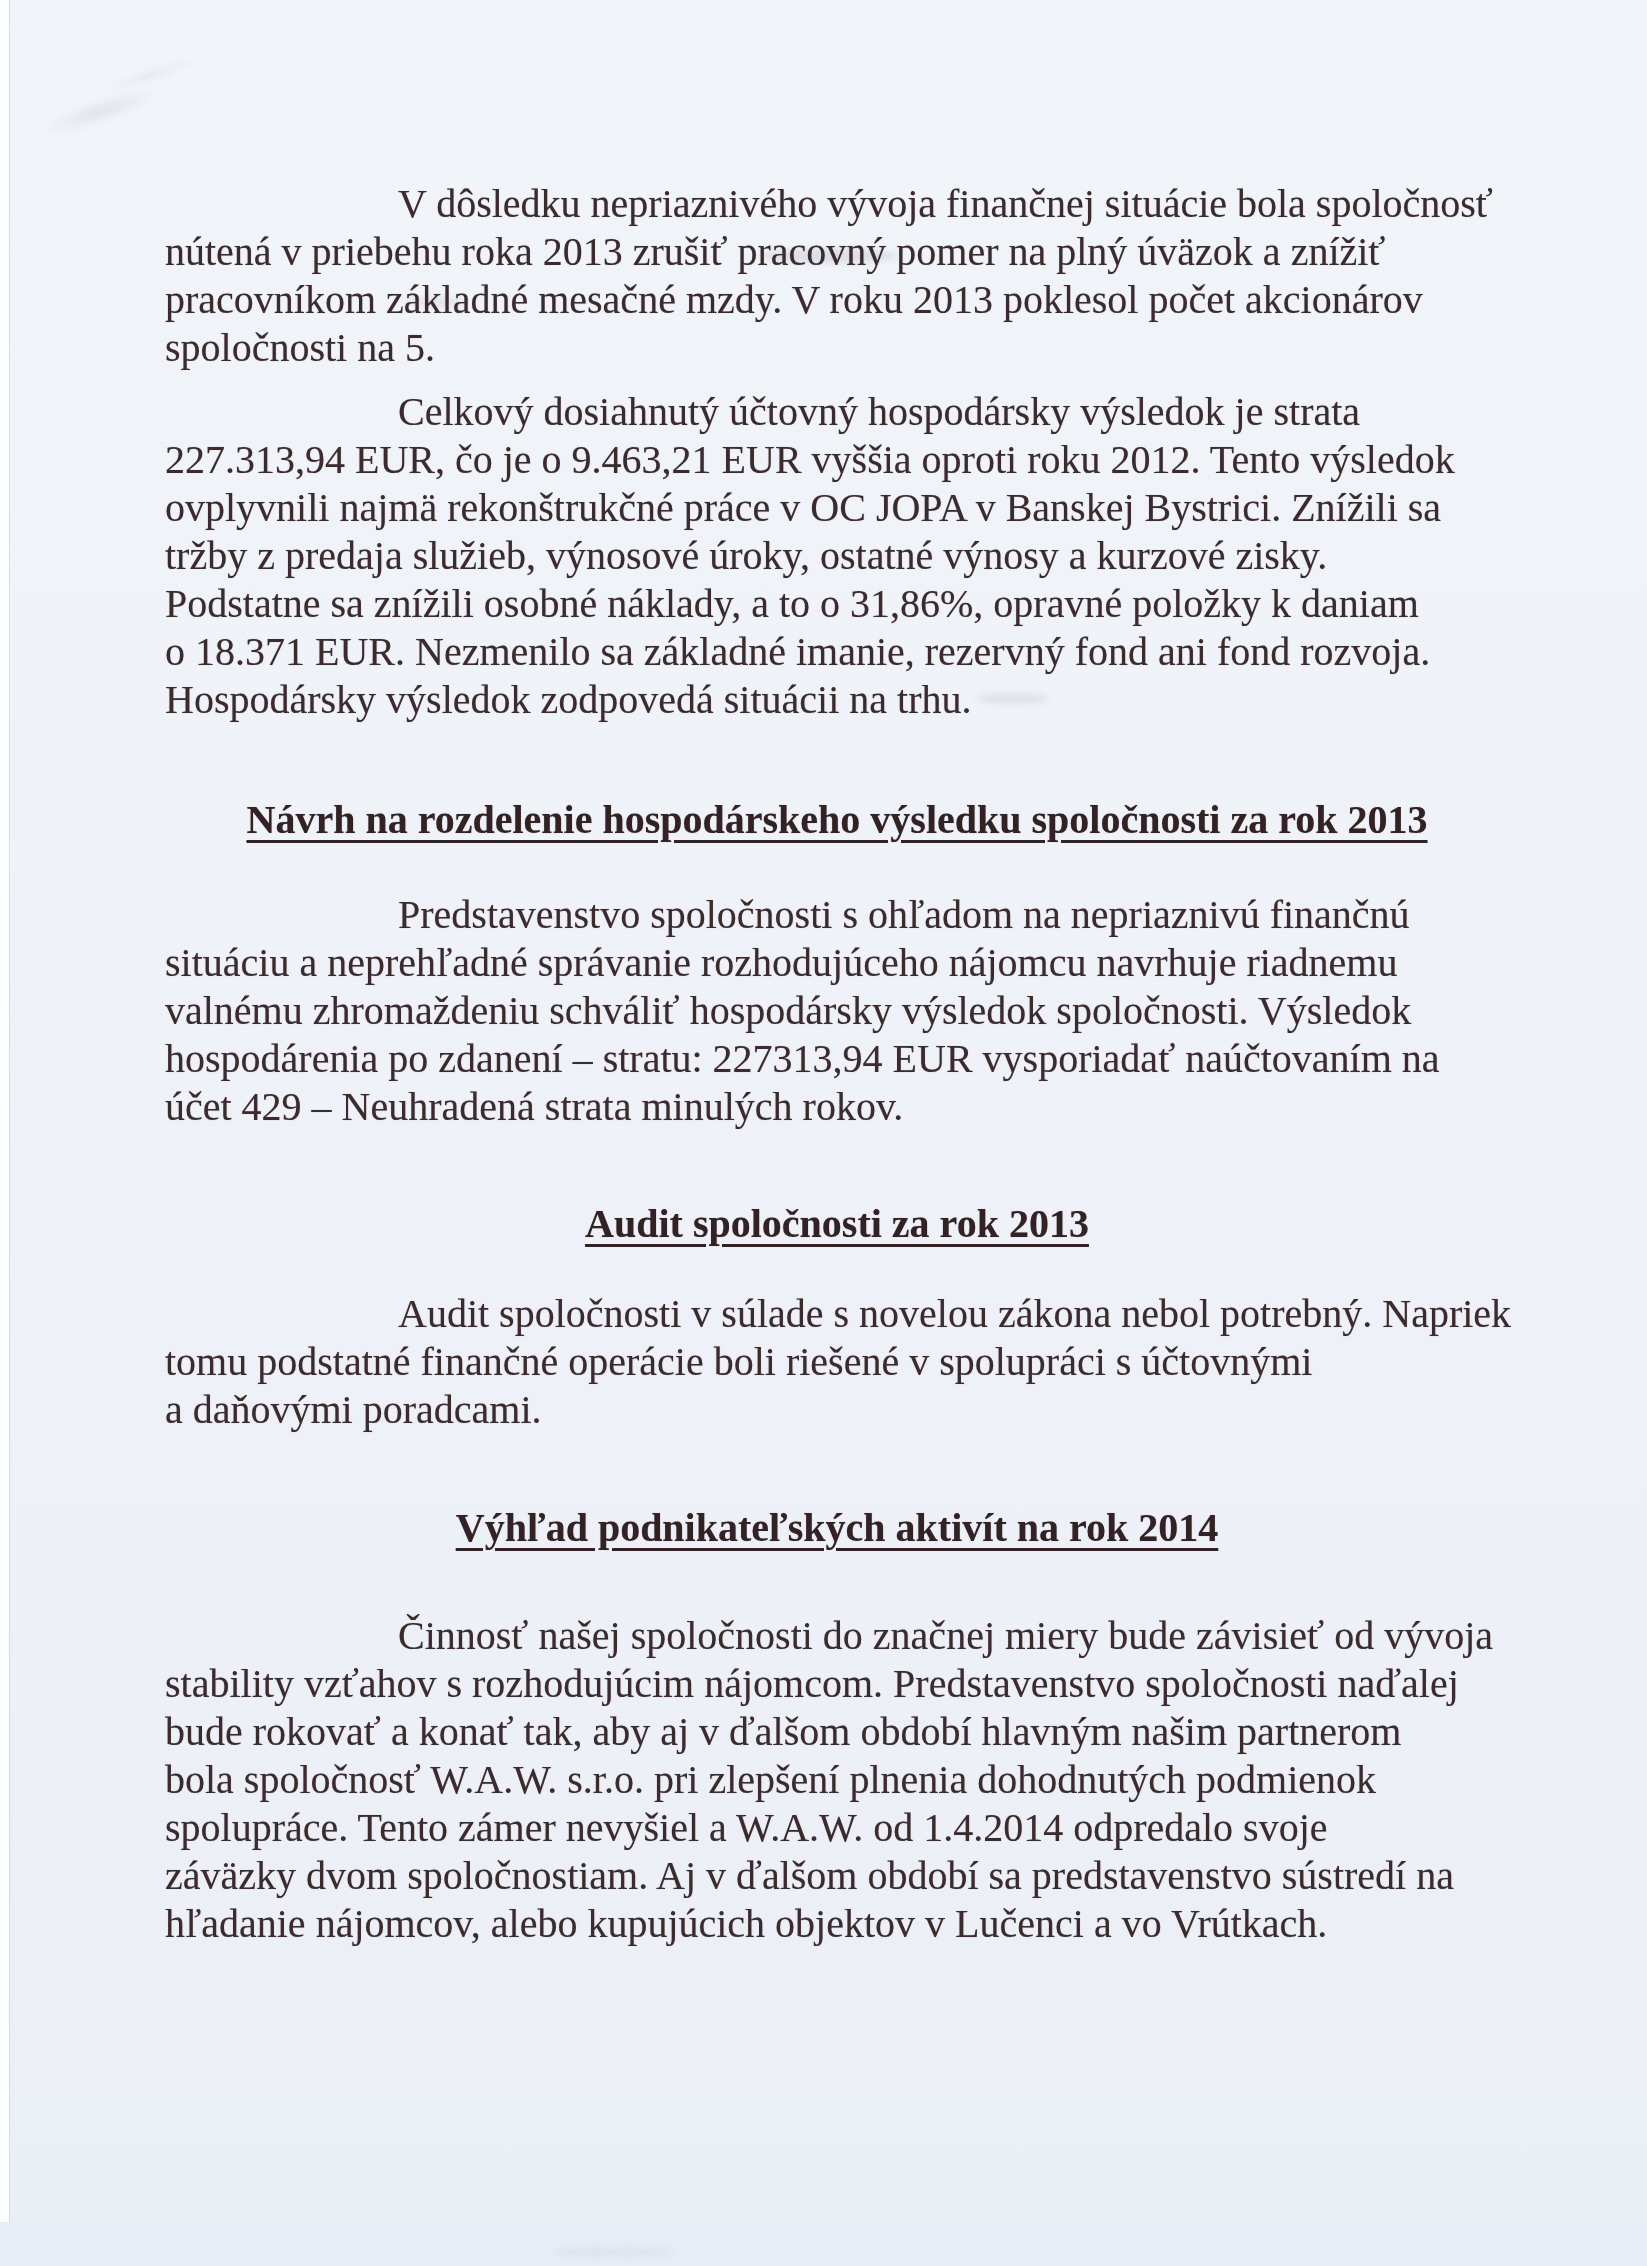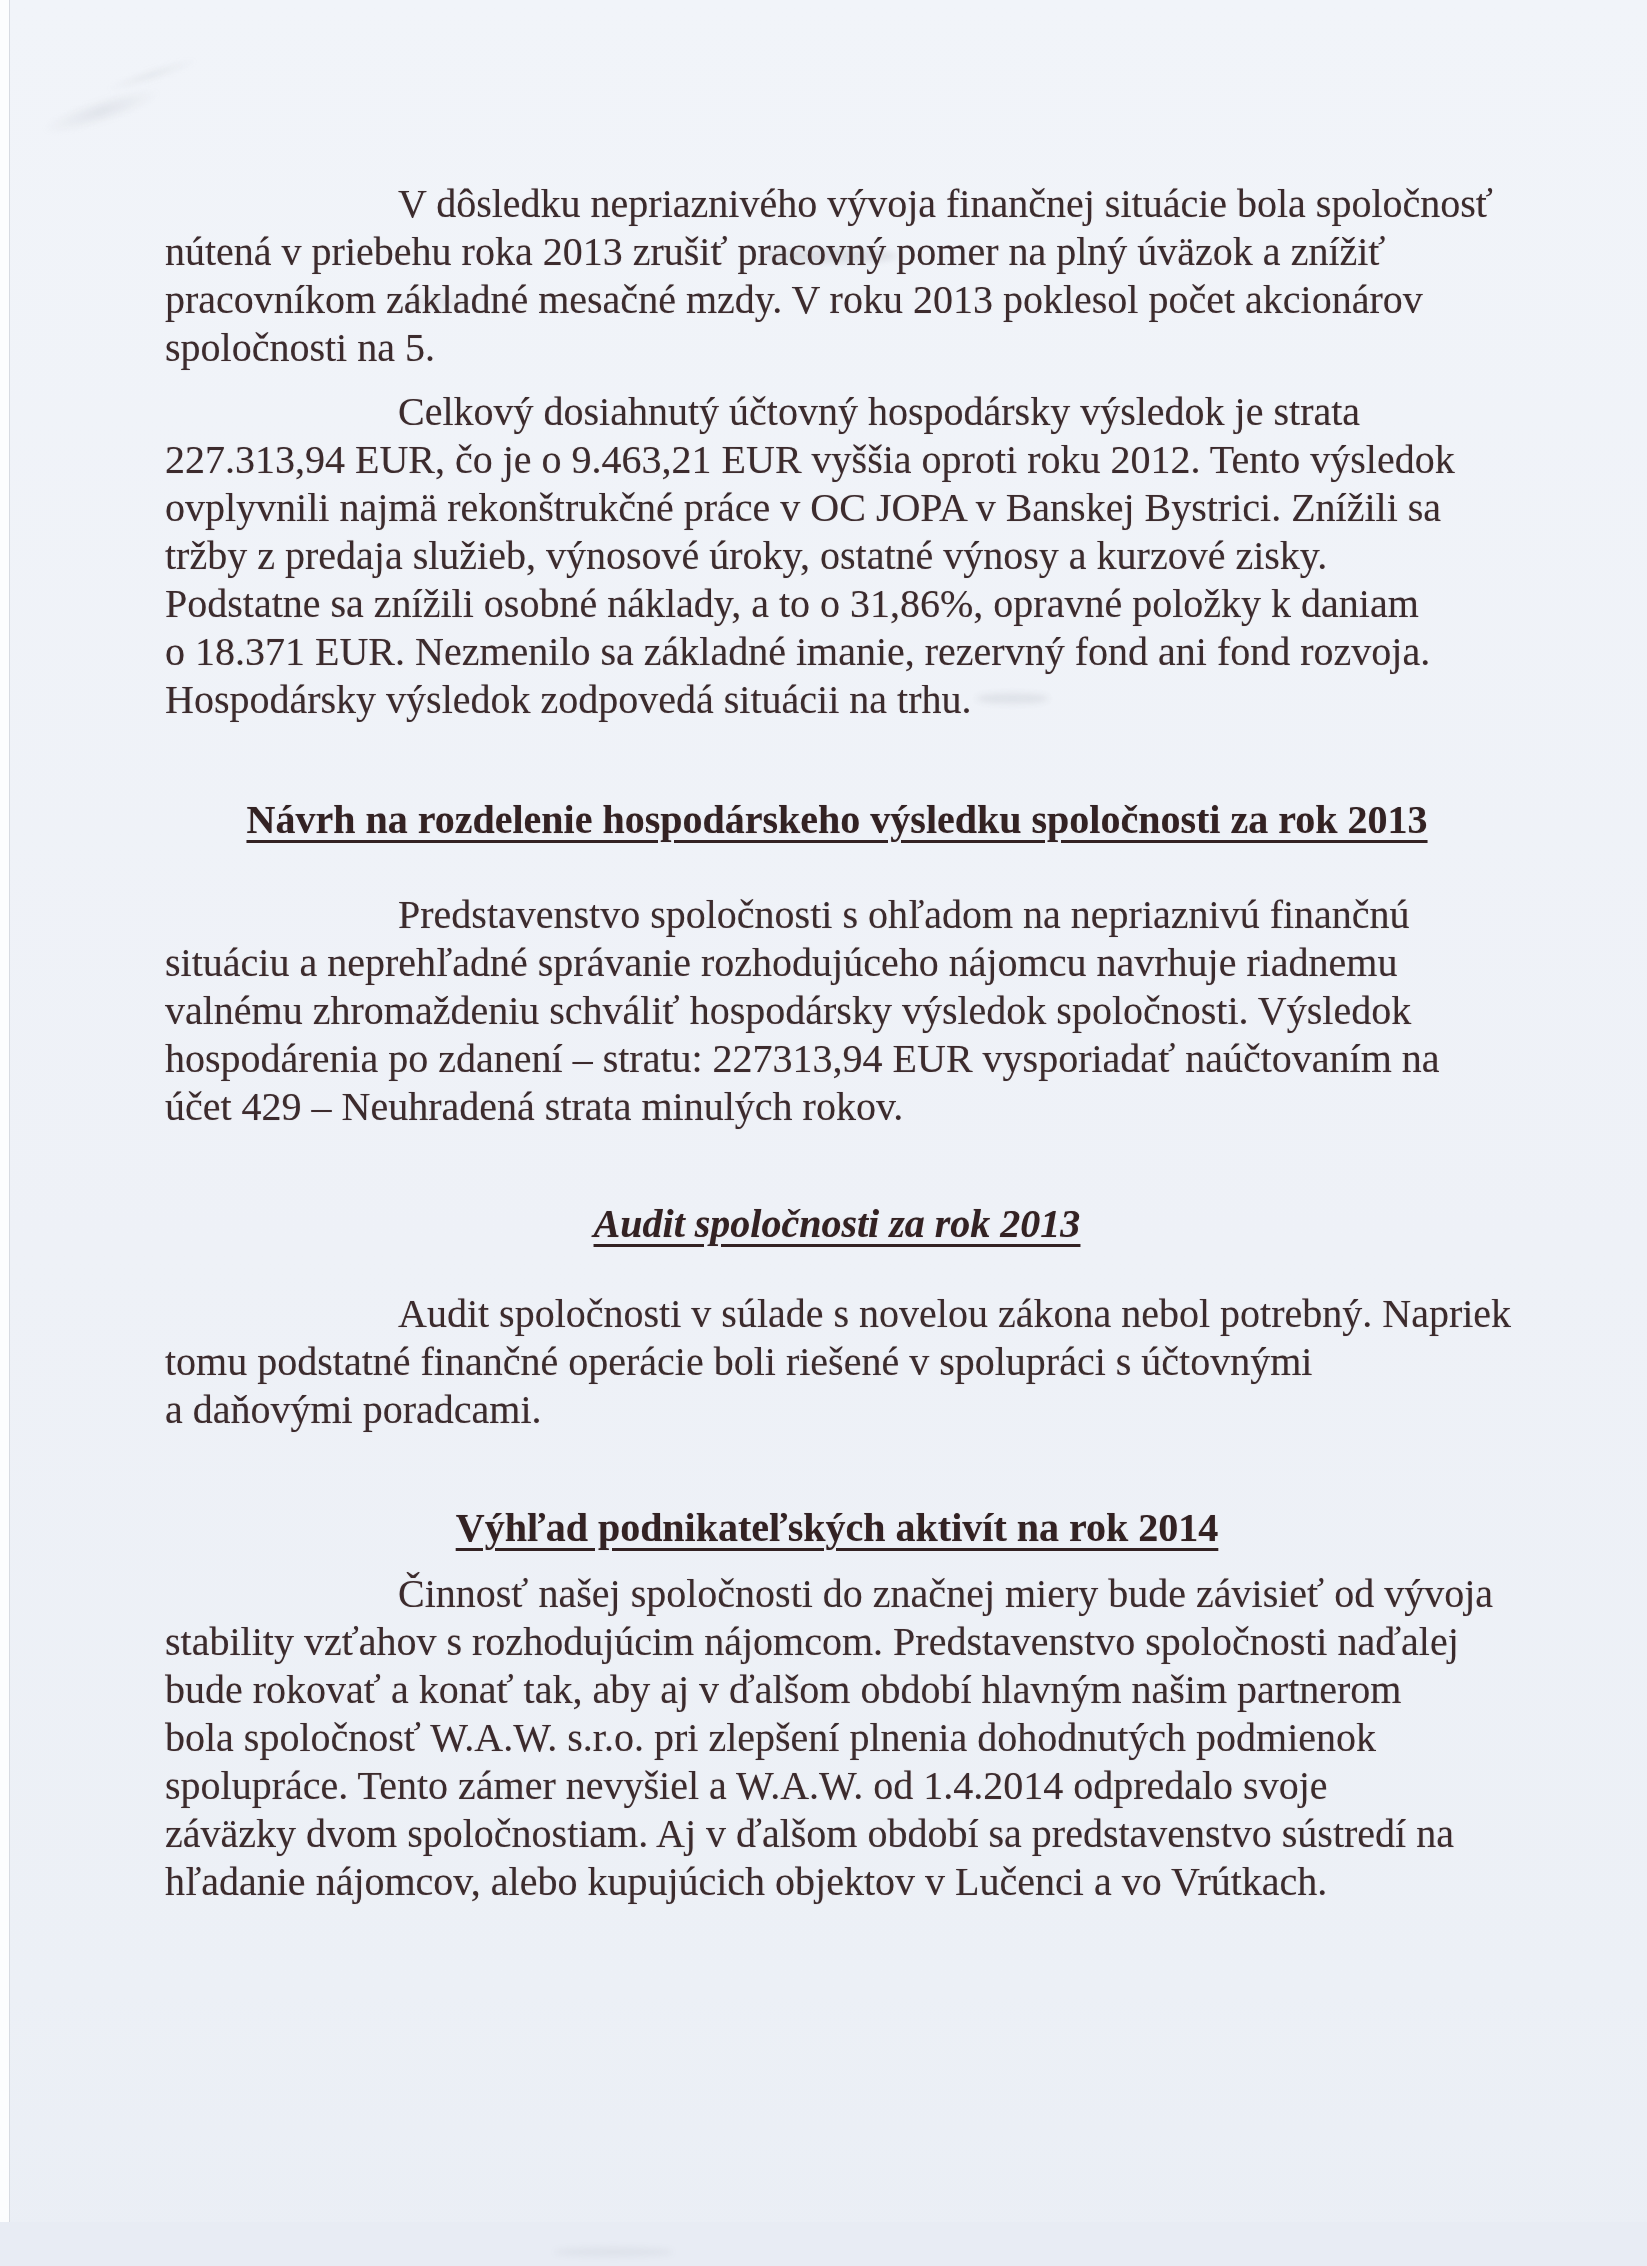--- a/index.html
+++ b/index.html
@@ -70,22 +70,22 @@
     color:var(--heading-ink);
     text-align:center;
     white-space:pre;
   }
   .doc-heading > span{
     text-decoration:underline;
     text-decoration-thickness:3px;
     text-underline-offset:7px;
   }
   .doc-heading.h1{margin:72px 0 47px;}
-  .doc-heading.h2{margin:69px 0 42px;font-style:italic;}
-  .doc-heading.h3{margin:70px 0 18px;}
+  .doc-heading.h2{margin:69px 0 42px;}
+  .doc-heading.h3{margin:70px 0 60px;}
 </style>
 </head>
 <body>
 
 <div class="page">
 
   <div class="scan-edge-left"></div>
   <div class="scan-strip-bottom"></div>
   <div class="crease"></div>
   <div class="smudge s1"></div>

